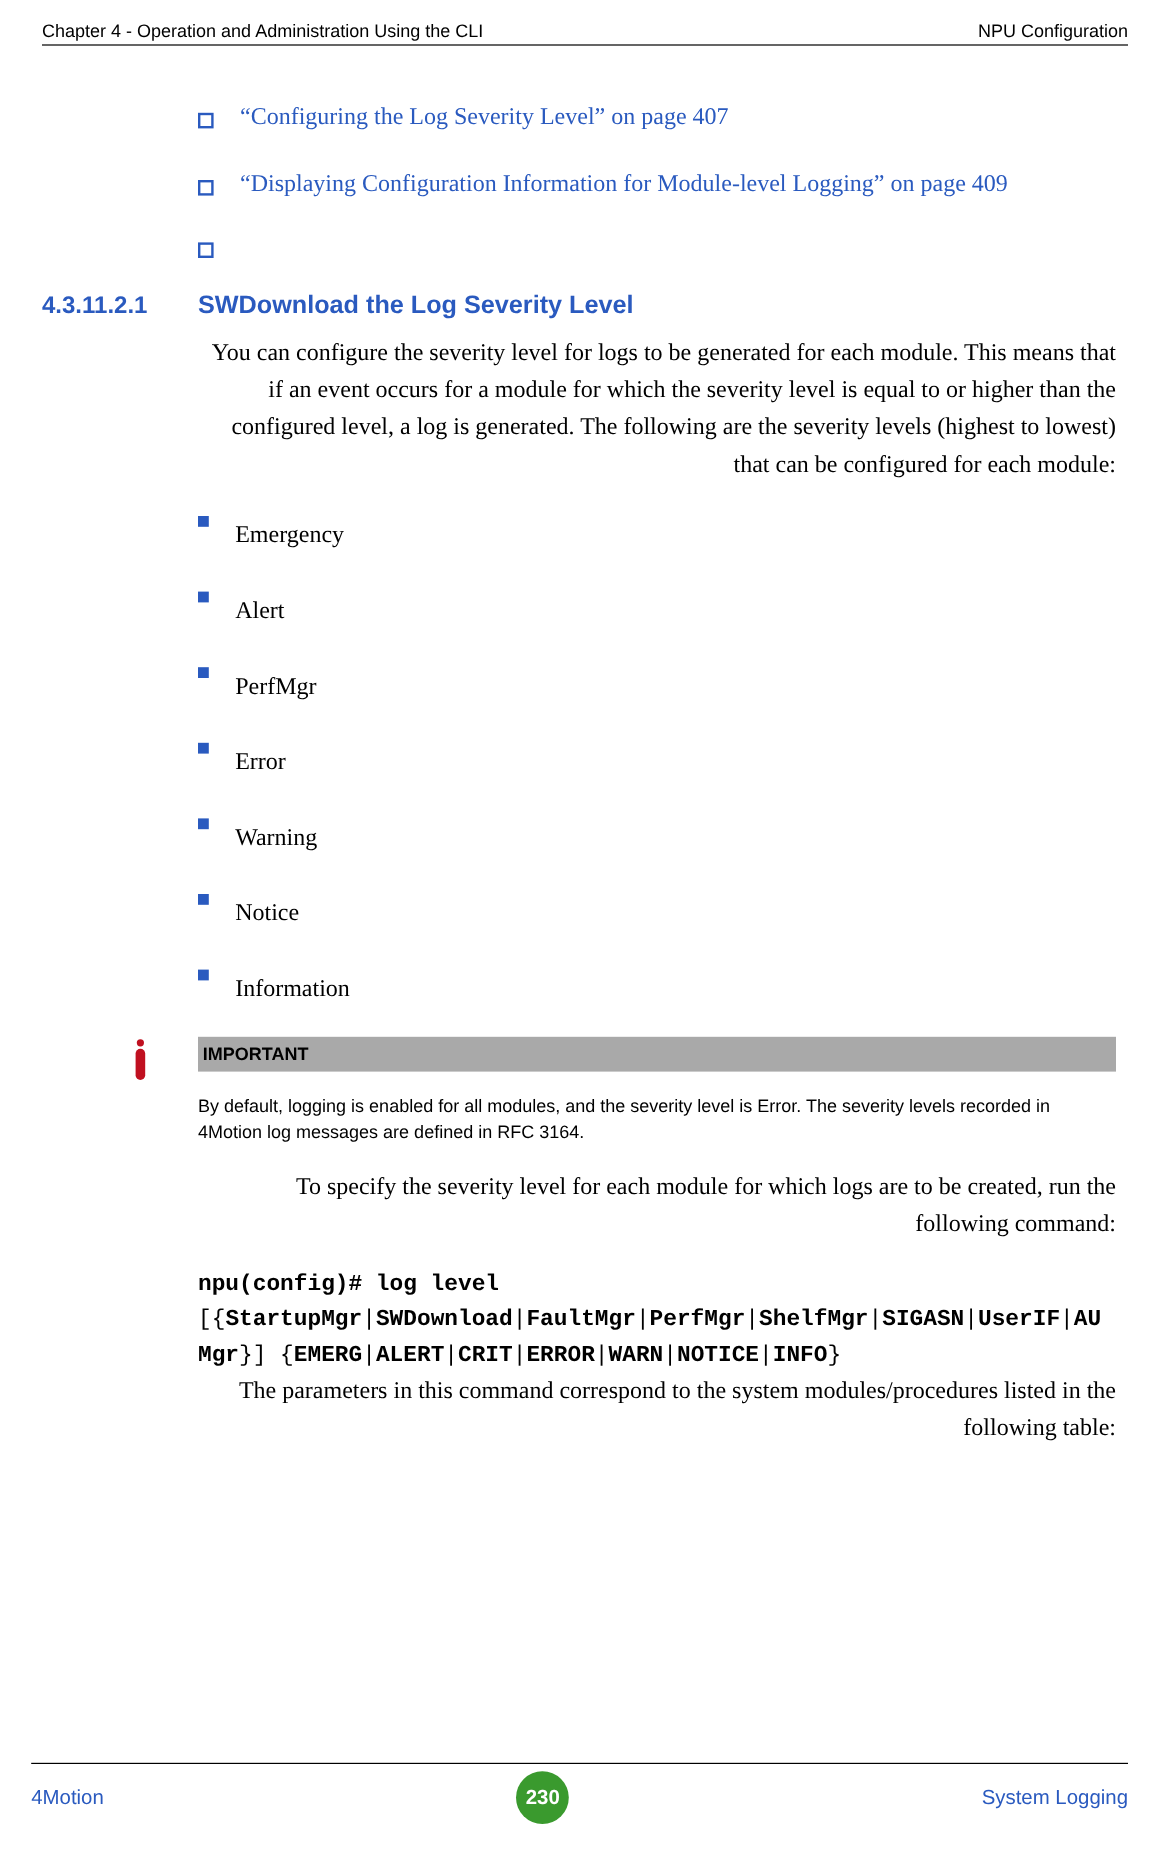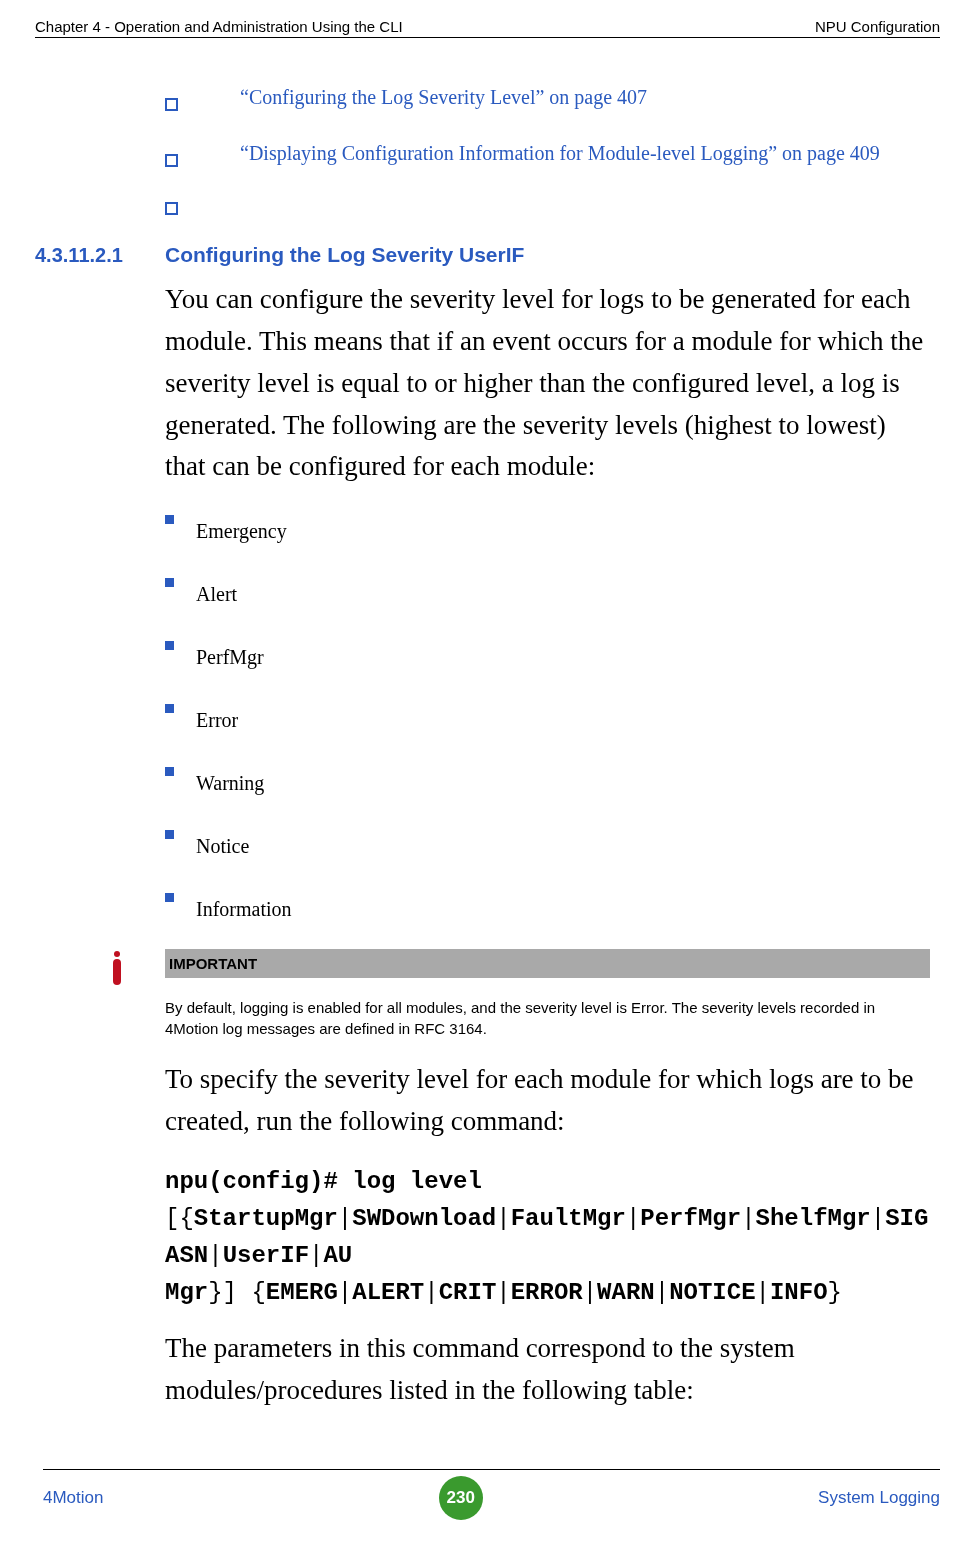--- a/index.html
+++ b/index.html
@@ -27,23 +27,22 @@
     border-bottom: 1px solid #000;
     padding-bottom: 2px;
     margin-bottom: 45px;
   }
   .content {
     margin-left: 130px;
     margin-right: 10px;
   }
   .link-line {
     display: flex;
-    align-items: flex-end;
+    align-items: center;
     margin-bottom: 28px;
-    gap: 40px;
   }
   .sq {
     width: 9px;
     height: 9px;
     border: 2px solid #2a5abf;
     background: #fff;
     margin-top: 7px;
     margin-right: 22px;
     flex-shrink: 0;
   }
@@ -74,23 +73,24 @@
     font-size: 20px;
     width: 130px;
   }
   .section-title {
     color: #2a5abf;
     font-family: Arial, Helvetica, sans-serif;
     font-weight: bold;
     font-size: 21px;
   }
   .para {
-    font-size: 27px;
+    font-size: 20px;
     line-height: 1.55;
     margin-bottom: 20px;
+    text-align: right;
   }
   .bullet-item {
     display: flex;
     align-items: flex-start;
     margin-bottom: 28px;
   }
   .bullet-text {
     font-size: 20px;
     margin-top: 12px;
   }
@@ -134,29 +134,28 @@
     padding: 6px 4px;
     margin-bottom: 19px;
   }
   .note-body {
     font-family: Arial, Helvetica, sans-serif;
     font-size: 15px;
     line-height: 1.4;
   }
   .code {
     font-family: 'Courier New', monospace;
-    font-size: 24px;
+    font-size: 19px;
     line-height: 1.55;
-    margin-bottom: 16px;
     word-break: break-all;
   }
   .code b { font-weight: bold; }
   .footer {
     position: absolute;
-    left: 43px;
+    left: 26px;
     right: 35px;
     bottom: 25px;
     border-top: 1px solid #000;
     padding-top: 6px;
     display: flex;
     justify-content: space-between;
     align-items: center;
     font-family: Arial, Helvetica, sans-serif;
   }
   .footer-left, .footer-right {
@@ -194,21 +193,21 @@
     <div class="link-line">
       <span class="sq"></span>
       <span class="xref">“Displaying Configuration Information for Module-level Logging” on page 409</span>
     </div>
     <div class="link-line">
       <span class="sq"></span>
     </div>
 
     <div class="section-head">
       <span class="section-num">4.3.11.2.1</span>
-      <span class="section-title">Configuring the Log Severity UserIF</span>
+      <span class="section-title">SWDownload the Log Severity Level</span>
     </div>
 
     <div class="para">You can configure the severity level for logs to be generated for each module. This means that if an event occurs for a module for which the severity level is equal to or higher than the configured level, a log is generated. The following are the severity levels (highest to lowest) that can be configured for each module:</div>
 
     <div class="bullet-item">
       <span class="sq-filled"></span>
       <span class="bullet-text">Emergency</span>
     </div>
     <div class="bullet-item">
       <span class="sq-filled"></span>

